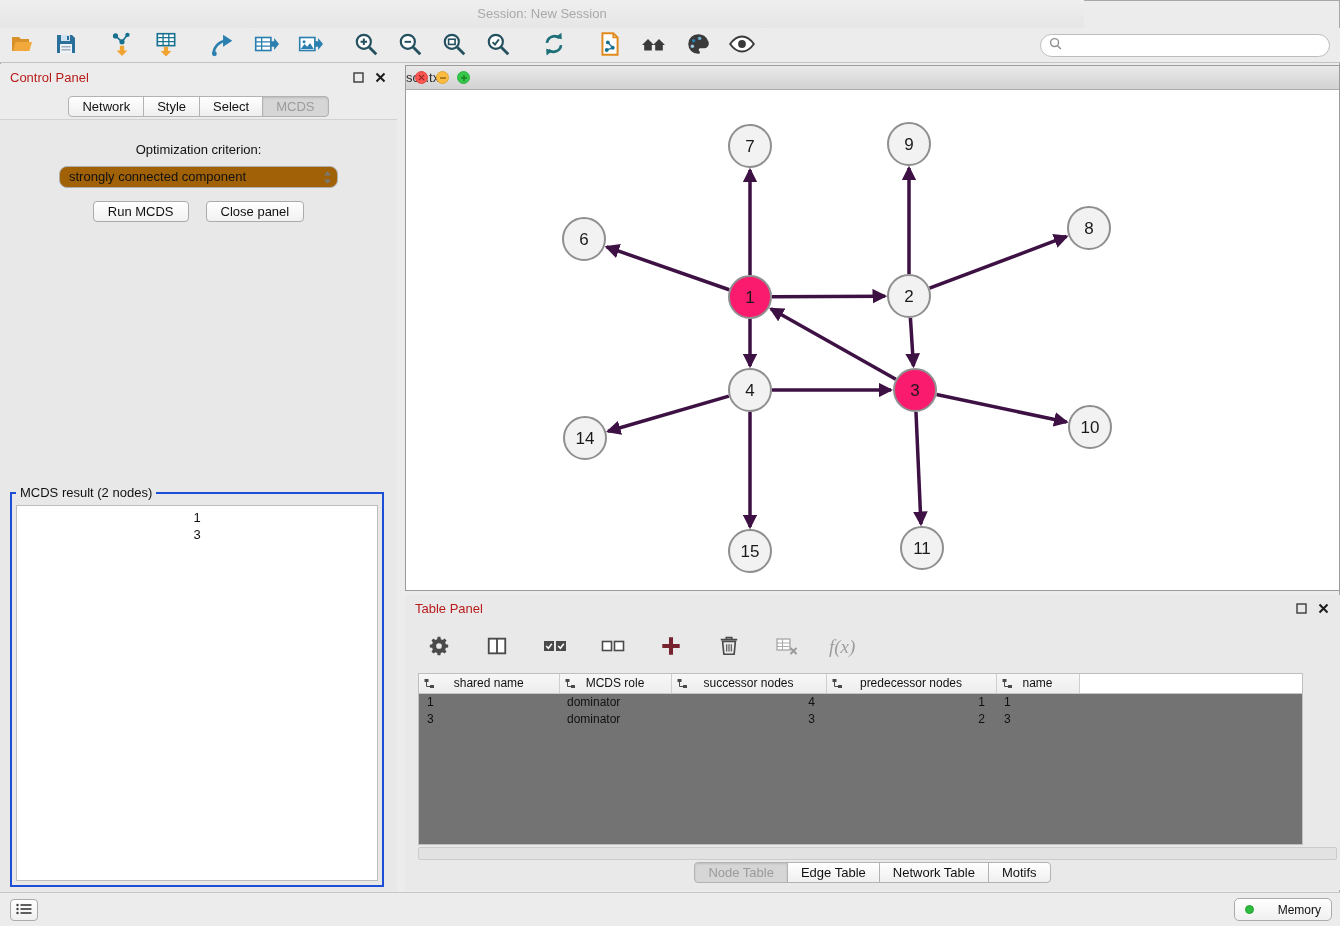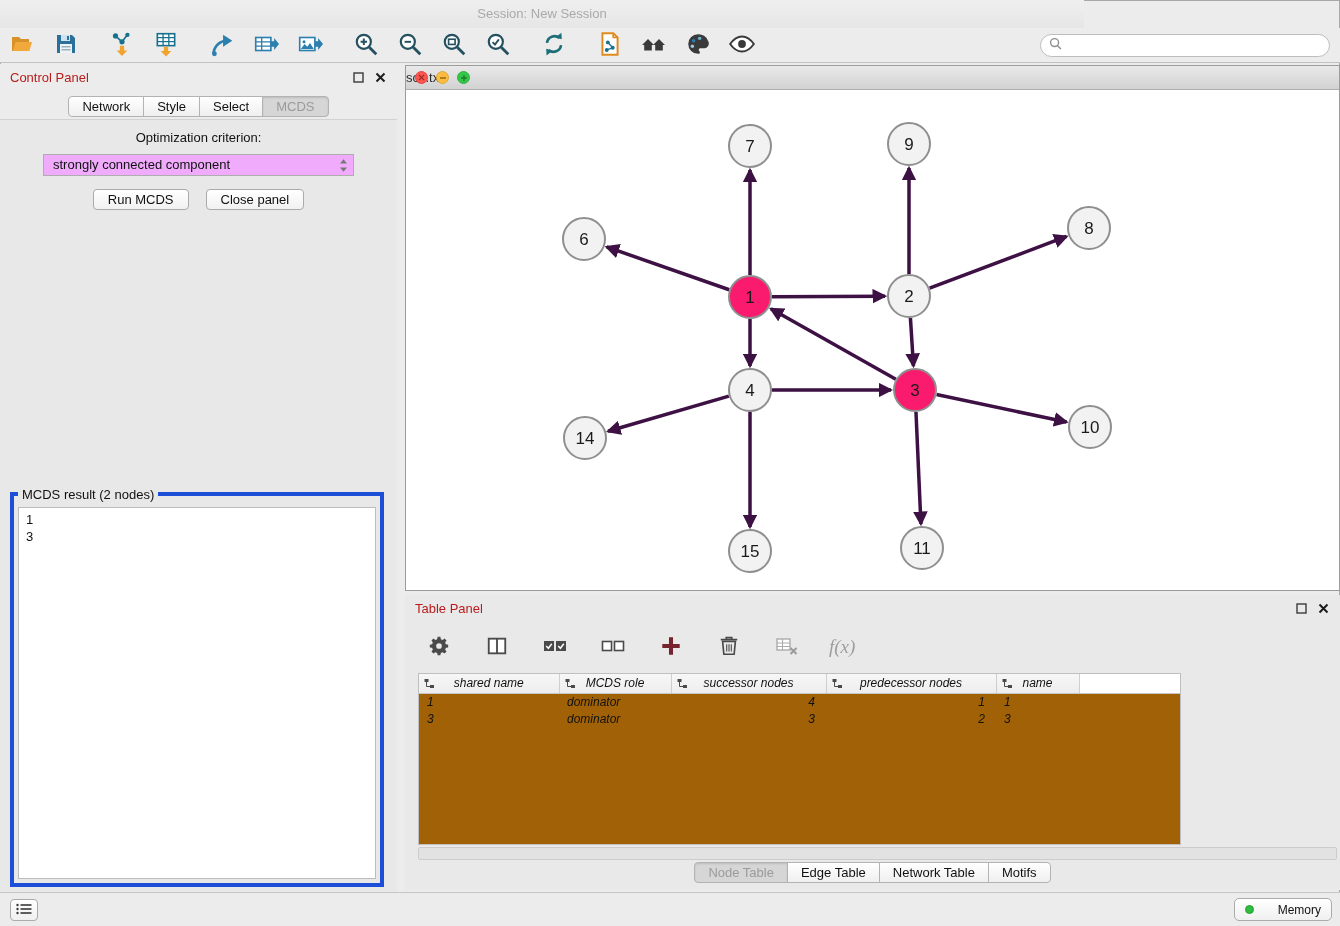--- a/index.html
+++ b/index.html
@@ -39,34 +39,34 @@
   .seg-tabs { position:absolute; top:32px; left:0; width:100%; display:flex; justify-content:center; }
   .seg-tab {
     font-size:13px; height:21px; line-height:19px; padding:0 13px;
     background:linear-gradient(#ffffff,#efefef); border:1px solid #b3b3b3;
     margin-left:-1px; color:#111;
   }
   .seg-tab:first-child { border-radius:4px 0 0 4px; margin-left:0; }
   .seg-tab:last-child { border-radius:0 4px 4px 0; }
   .seg-tab.active { background:#d6d6d6; color:#9b9b9b; box-shadow:inset 0 1px 2px rgba(0,0,0,0.12); }
   .cp-body { position:absolute; top:55px; left:0; right:0; bottom:0; background:#e8e8e8; border-top:1px solid #d2d2d2; }
-  .opt-label { margin-top:10px; text-align:center; font-size:13px; color:#111; }
+  .opt-label { margin-top:22px; text-align:center; font-size:13px; color:#111; }
   .dropdown {
-    position:relative; margin:9px auto 0; width:311px; height:22px;
-    background:#f0abfc; border:1px solid #aeaeae; border-radius:0;
+    position:relative; margin:9px auto 0; width:279px; height:22px;
+    background:#a16207; border:1px solid #aeaeae; border-radius:8px;
     font-size:13px; line-height:20px; padding-left:9px; color:#111;
   }
   .dropdown .dd-arrows { position:absolute; right:5px; top:3px; }
   .btn-row { margin-top:13px; display:flex; justify-content:center; gap:17px; }
   .push-btn {
     height:21px; padding:0 14px; font-size:13px; color:#111;
     font-family:"Liberation Sans",sans-serif;
     background:linear-gradient(#ffffff,#f1f1f1); border:1px solid #ababab; border-radius:4px;
   }
-  .result-group { position:absolute; left:10px; right:13px; top:372px; bottom:5px; border:4px solid #1d4ed8; }
+  .result-group { position:absolute; left:10px; right:13px; top:372px; bottom:5px; border:2px solid #1d4ed8;text-align:center; }
   .result-legend {
     position:absolute; top:-9px; left:4px; background:#e8e8e8; padding:0 4px;
     font-size:13px; color:#111;
   }
   .result-box {
     position:absolute; top:11px; left:4px; right:4px; bottom:4px;
     background:#fff; border:1px solid #bdbdbd; padding:3px 7px;
     font-size:13px; line-height:17px; color:#111; overflow:hidden;
   }
   
@@ -83,22 +83,22 @@
   .light { width:13px; height:13px; border-radius:50%; display:flex; align-items:center; justify-content:center; }
   .light.red { background:#fc5650; border:1px solid #df4744; }
   .light.yellow { background:#fdbc40; border:1px solid #dfa73a; }
   .light.green { background:#34c749; border:1px solid #2eb244; }
   #network-svg { position:absolute; top:24px; left:0; display:block; }
   
   .table-panel { position:absolute; left:405px; top:595px; width:935px; height:295px; background:#e9e9e9; }
   .tp-toolbar { position:absolute; top:32px; left:18px; height:40px; display:flex; align-items:center; gap:26px; }
   .fx { font-family:"Liberation Serif", serif; font-style:italic; font-size:19px; color:#9d9d9d; }
   .table-wrap {
-    position:absolute; top:78px; left:13px; width:763px; height:172px;
-    border:1px solid #bfbfbf; background:#a16207; overflow:hidden;font-style:italic;
+    position:absolute; top:78px; left:13px; width:885px; height:172px;
+    border:1px solid #bfbfbf; background:#737373; overflow:hidden;
   }
   table.node-table { border-collapse:collapse; width:100%; table-layout:fixed; }
   .node-table th {
     position:relative; height:19px; background:linear-gradient(#f7f7f7,#ededed);
     border-right:1px solid #cfcfcf; border-bottom:1px solid #c6c6c6;
     font-size:12px; font-weight:normal; color:#111; text-align:center; overflow:hidden; white-space:nowrap;
   }
   .node-table th .hicon { position:absolute; left:5px; top:4px; }
   .node-table th.filler { background:#fff; border-right:none; }
   .node-table td { height:17px; font-size:12px; color:#111; white-space:nowrap; overflow:hidden; }

